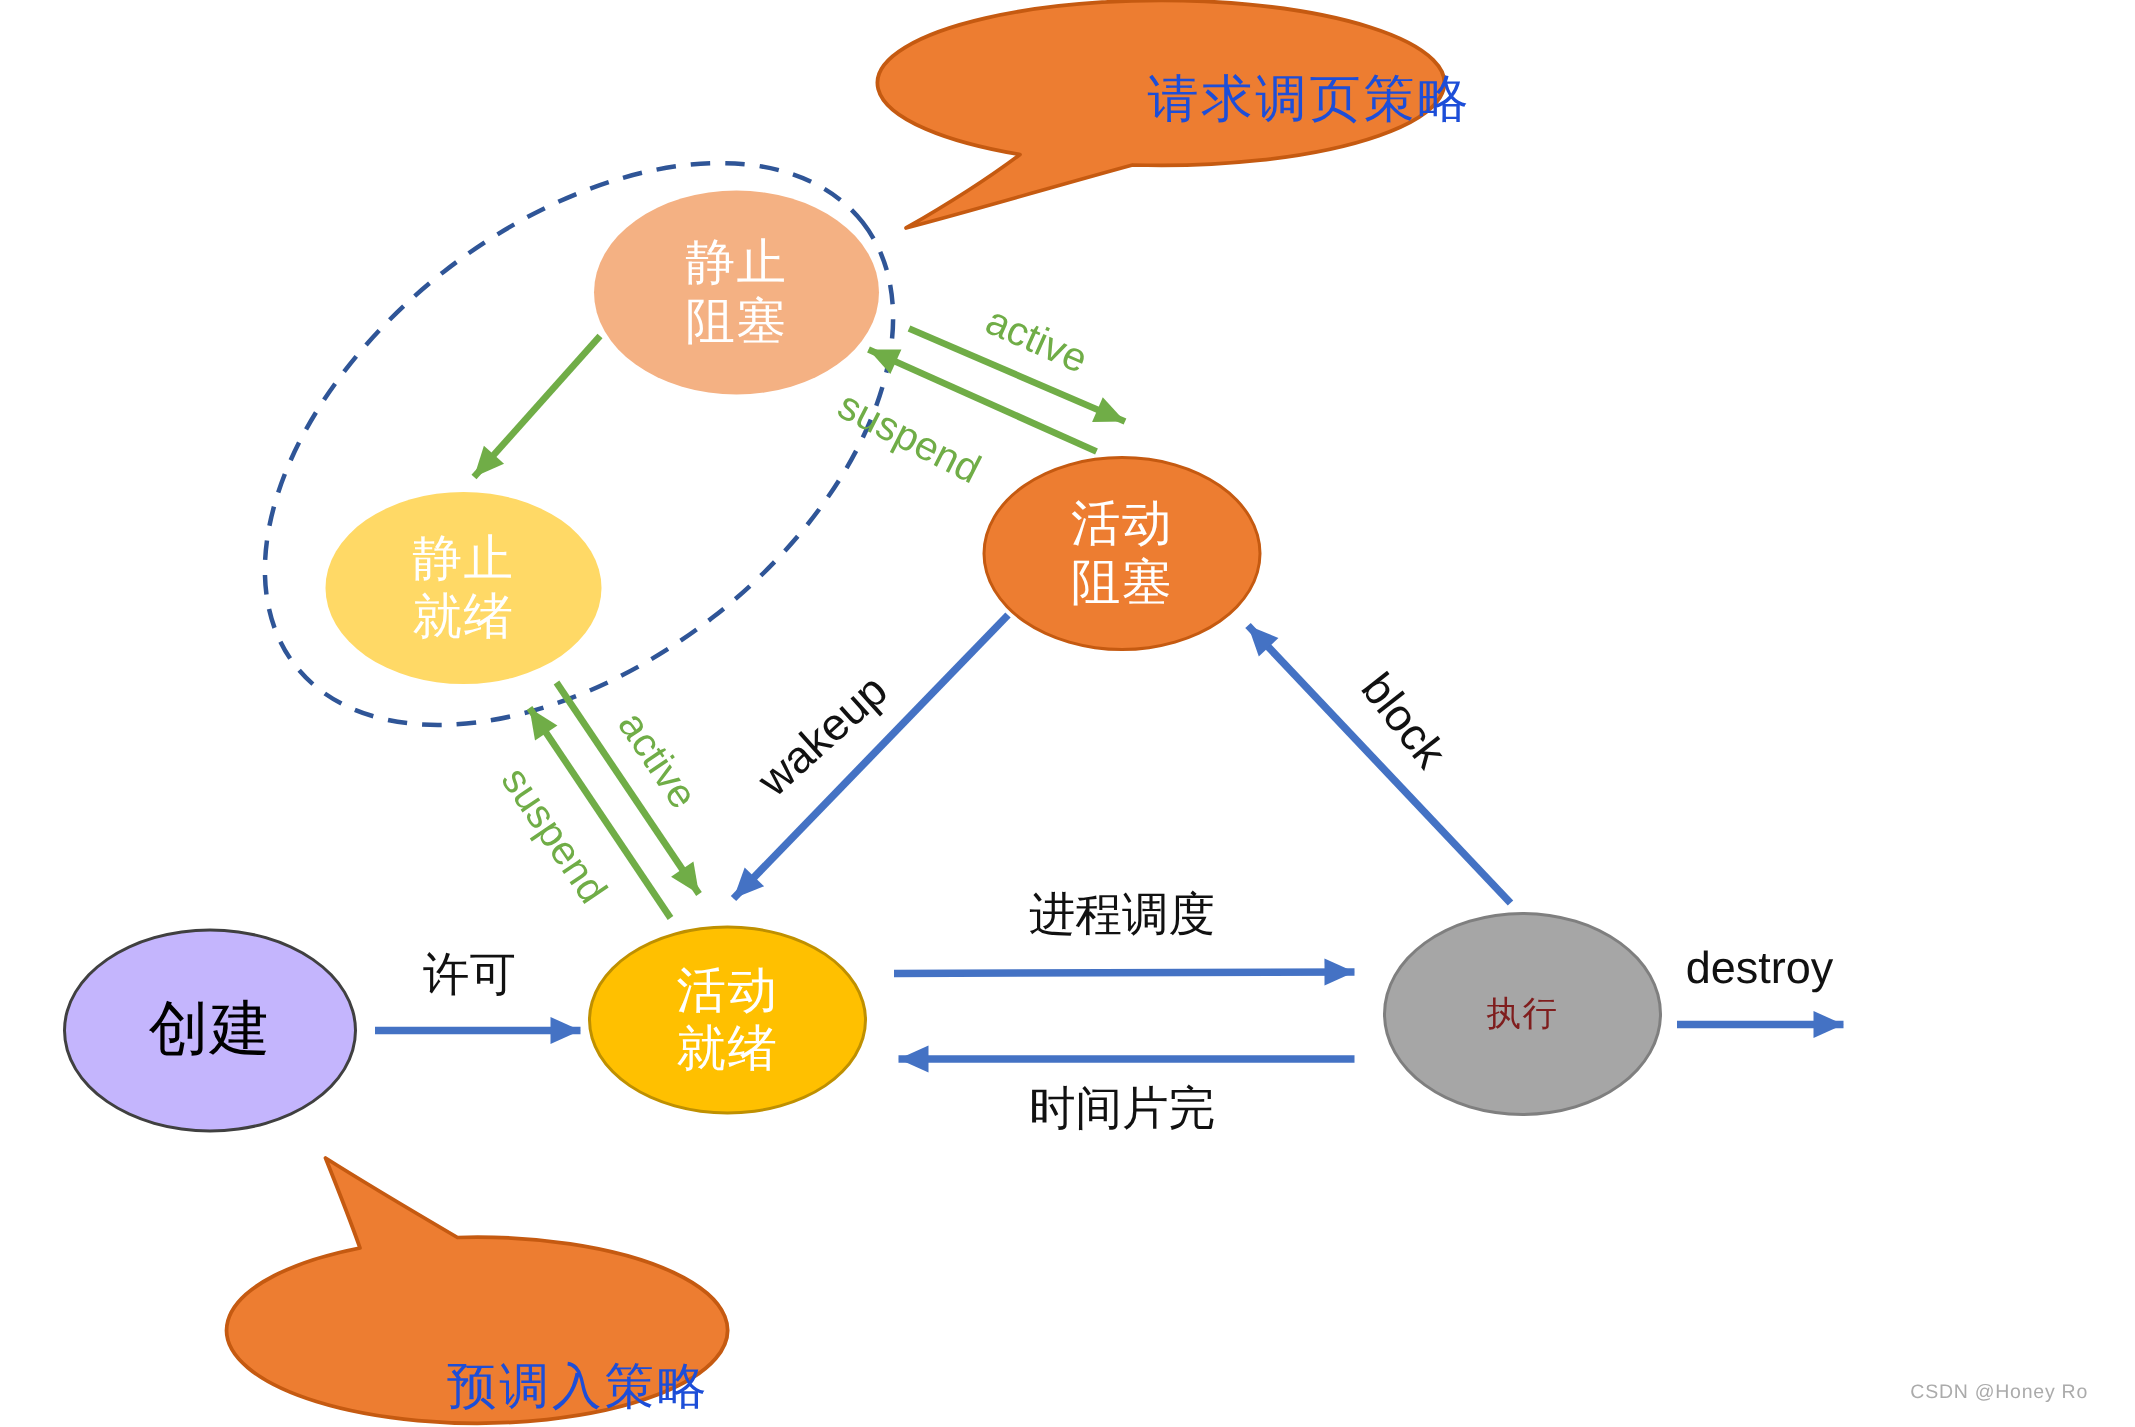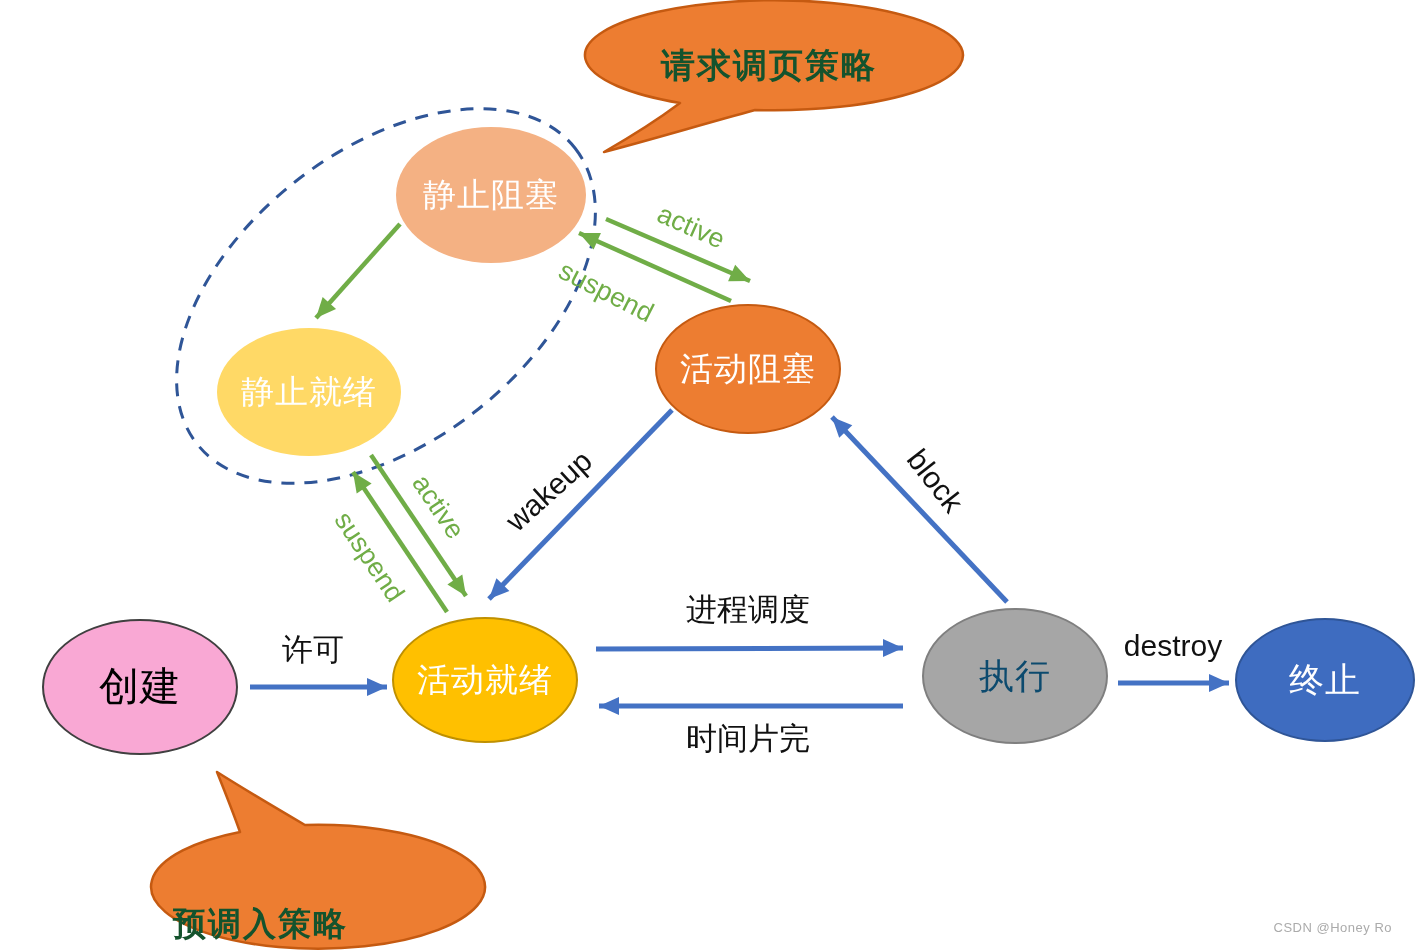--- a/index.html
+++ b/index.html
@@ -7,38 +7,38 @@
     position:relative;
     width:1423px;height:951px;
     background:#ffffff;
     overflow:hidden;
     font-family:"Liberation Sans", sans-serif;
   }
   #arrow-layer{position:absolute;left:0;top:0;width:1423px;height:951px;}
   .node{
     position:absolute;
     border-radius:50%;
-    display:flex;flex-direction:row;
+    display:flex;flex-direction:column;
     align-items:center;justify-content:center;
     text-align:center;
     line-height:1.18;
     box-sizing:border-box;
     letter-spacing:1px;
   }
   .edge-label{
     position:absolute;
     white-space:nowrap;
     color:#111111;
     transform-origin:center center;
   }
   .bubble-label{
     position:absolute;
-    text-align:left;
-    font-weight:bold;
-    color:#14532d;
+    text-align:right;
+    font-weight:normal;
+    color:#1d4ed8;
     white-space:nowrap;
     letter-spacing:2px;
   }
   .watermark{
     position:absolute;
     right:31px;top:920px;
     font-size:13px;
     color:#ABABAB;
     letter-spacing:0.5px;
   }
@@ -74,21 +74,21 @@
     <line x1="1007" y1="602" x2="832" y2="417" stroke="#4472C4" stroke-width="5" marker-end="url(#ah-blue)"></line>
     <line x1="250" y1="687" x2="387" y2="687" stroke="#4472C4" stroke-width="5" marker-end="url(#ah-blue)"></line>
     <line x1="596" y1="649" x2="903" y2="648" stroke="#4472C4" stroke-width="5" marker-end="url(#ah-blue)"></line>
     <line x1="903" y1="706" x2="599" y2="706" stroke="#4472C4" stroke-width="5" marker-end="url(#ah-blue)"></line>
     <line x1="1118" y1="683" x2="1229" y2="683" stroke="#4472C4" stroke-width="5" marker-end="url(#ah-blue)"></line>
   </svg>
 
   <div class="bubble-label" style="left:661px;top:43px;width:320px;font-size:34px;">请求调页策略</div>
   <div class="bubble-label" style="left:173px;top:864px;width:300px;font-size:33px;margin-top:38px;">预调入策略</div>
 
-  <div class="node" style="left:42px;top:619px;width:196px;height:136px;background:#f9a8d4;border:2px solid #404040;color:#000;font-size:40px;">
+  <div class="node" style="left:42px;top:619px;width:196px;height:136px;background:#c4b5fd;border:2px solid #404040;color:#000;font-size:40px;">
     <span>创建</span>
   </div>
 
   <div class="node" style="left:396px;top:127px;width:190px;height:136px;background:#F4B183;color:#fff;font-size:33px;">
     <span>静止</span>
     <span>阻塞</span>
   </div>
 
   <div class="node" style="left:217px;top:328px;width:184px;height:128px;background:#FFD966;color:#fff;font-size:33px;">
     <span>静止</span>
@@ -98,27 +98,24 @@
   <div class="node" style="left:655px;top:304px;width:186px;height:130px;background:#ED7D31;border:2.5px solid #C55A11;color:#fff;font-size:33px;">
     <span>活动</span>
     <span>阻塞</span>
   </div>
 
   <div class="node" style="left:392px;top:617px;width:186px;height:126px;background:#FFC000;border:2.5px solid #BF9000;color:#fff;font-size:33px;">
     <span>活动</span>
     <span>就绪</span>
   </div>
 
-  <div class="node" style="left:922px;top:608px;width:186px;height:136px;background:#A6A6A6;border:2.5px solid #7F7F7F;color:#0c4a6e;font-size:35px;">
+  <div class="node" style="left:922px;top:608px;width:186px;height:136px;background:#A6A6A6;border:2.5px solid #7F7F7F;color:#7f1d1d;font-size:23px;">
     <span>执行</span>
   </div>
 
-  <div class="node" style="left:1235px;top:618px;width:180px;height:124px;background:#3E6CC0;border:2.5px solid #2F5597;color:#fff;font-size:35px;">
-    <span>终止</span>
-  </div>
 
   <div class="edge-label" style="left:691px;top:227px;font-size:27px;color:#70AD47;transform:translate(-50%,-50%) rotate(24deg);">active</div>
   <div class="edge-label" style="left:606px;top:292px;font-size:27px;color:#70AD47;transform:translate(-50%,-50%) rotate(27deg);">suspend</div>
   <div class="edge-label" style="left:438px;top:507px;font-size:27px;color:#70AD47;transform:translate(-50%,-50%) rotate(56deg);">active</div>
   <div class="edge-label" style="left:369px;top:557px;font-size:27px;color:#70AD47;transform:translate(-50%,-50%) rotate(56deg);">suspend</div>
   <div class="edge-label" style="left:549px;top:491px;font-size:30px;transform:translate(-50%,-50%) rotate(-42deg);">wakeup</div>
   <div class="edge-label" style="left:935px;top:481px;font-size:30px;transform:translate(-50%,-50%) rotate(52deg);">block</div>
   <div class="edge-label" style="left:313px;top:650px;font-size:31px;transform:translate(-50%,-50%);">许可</div>
   <div class="edge-label" style="left:748px;top:610px;font-size:31px;transform:translate(-50%,-50%);">进程调度</div>
   <div class="edge-label" style="left:748px;top:739px;font-size:31px;transform:translate(-50%,-50%);">时间片完</div>

